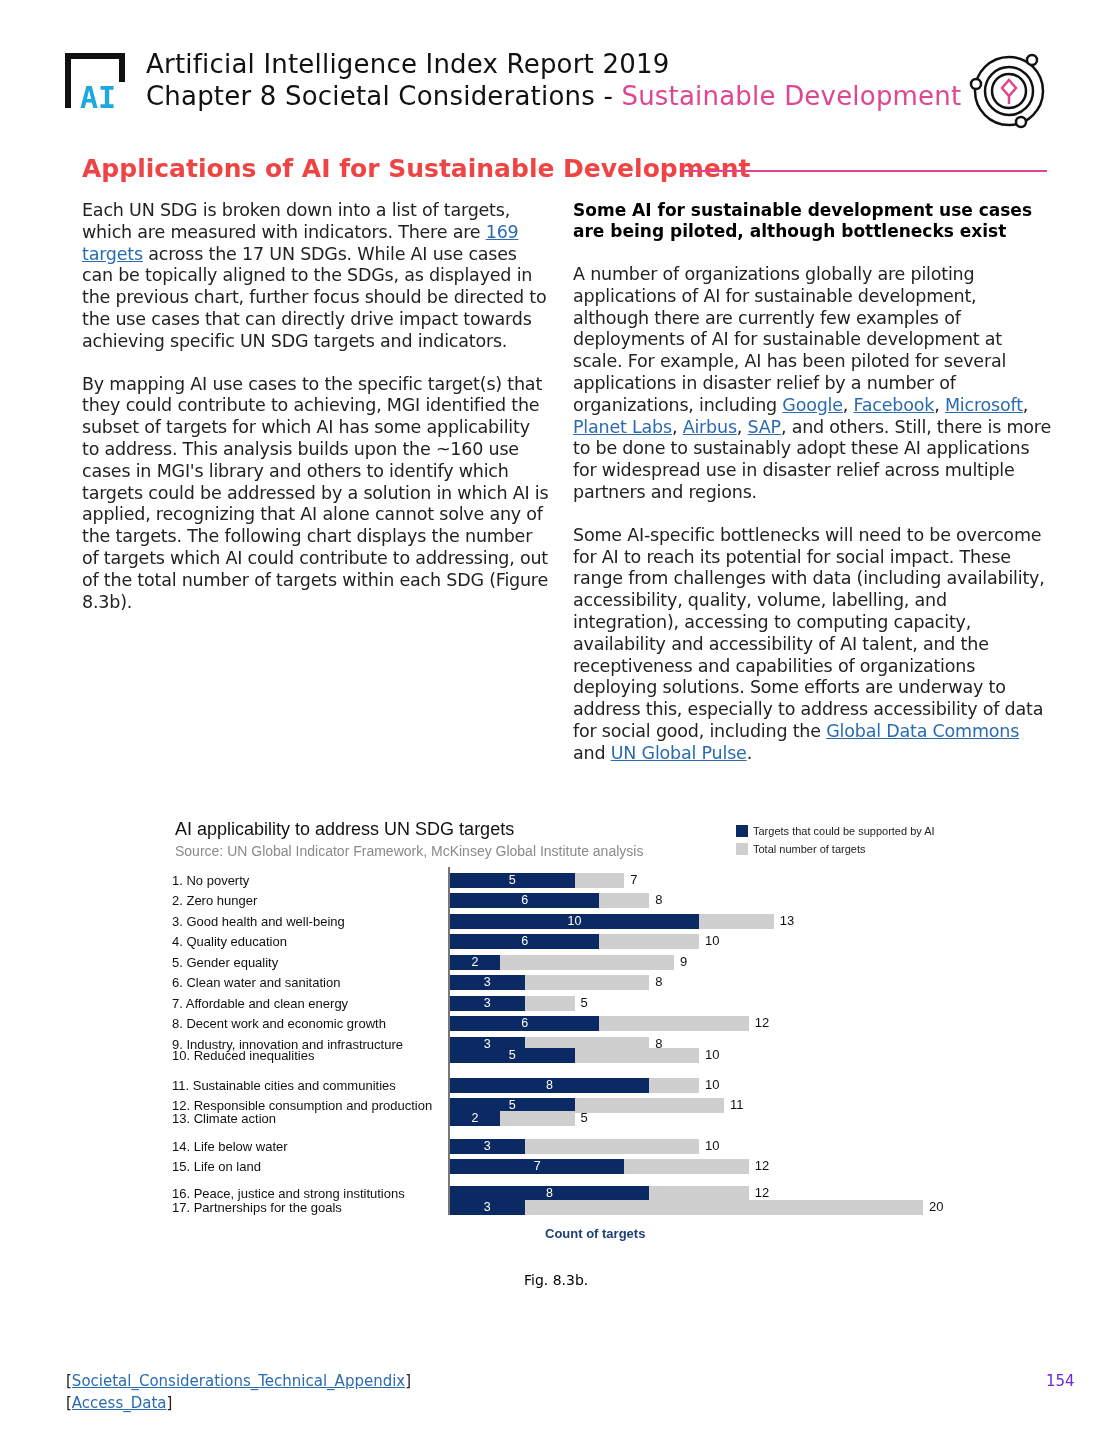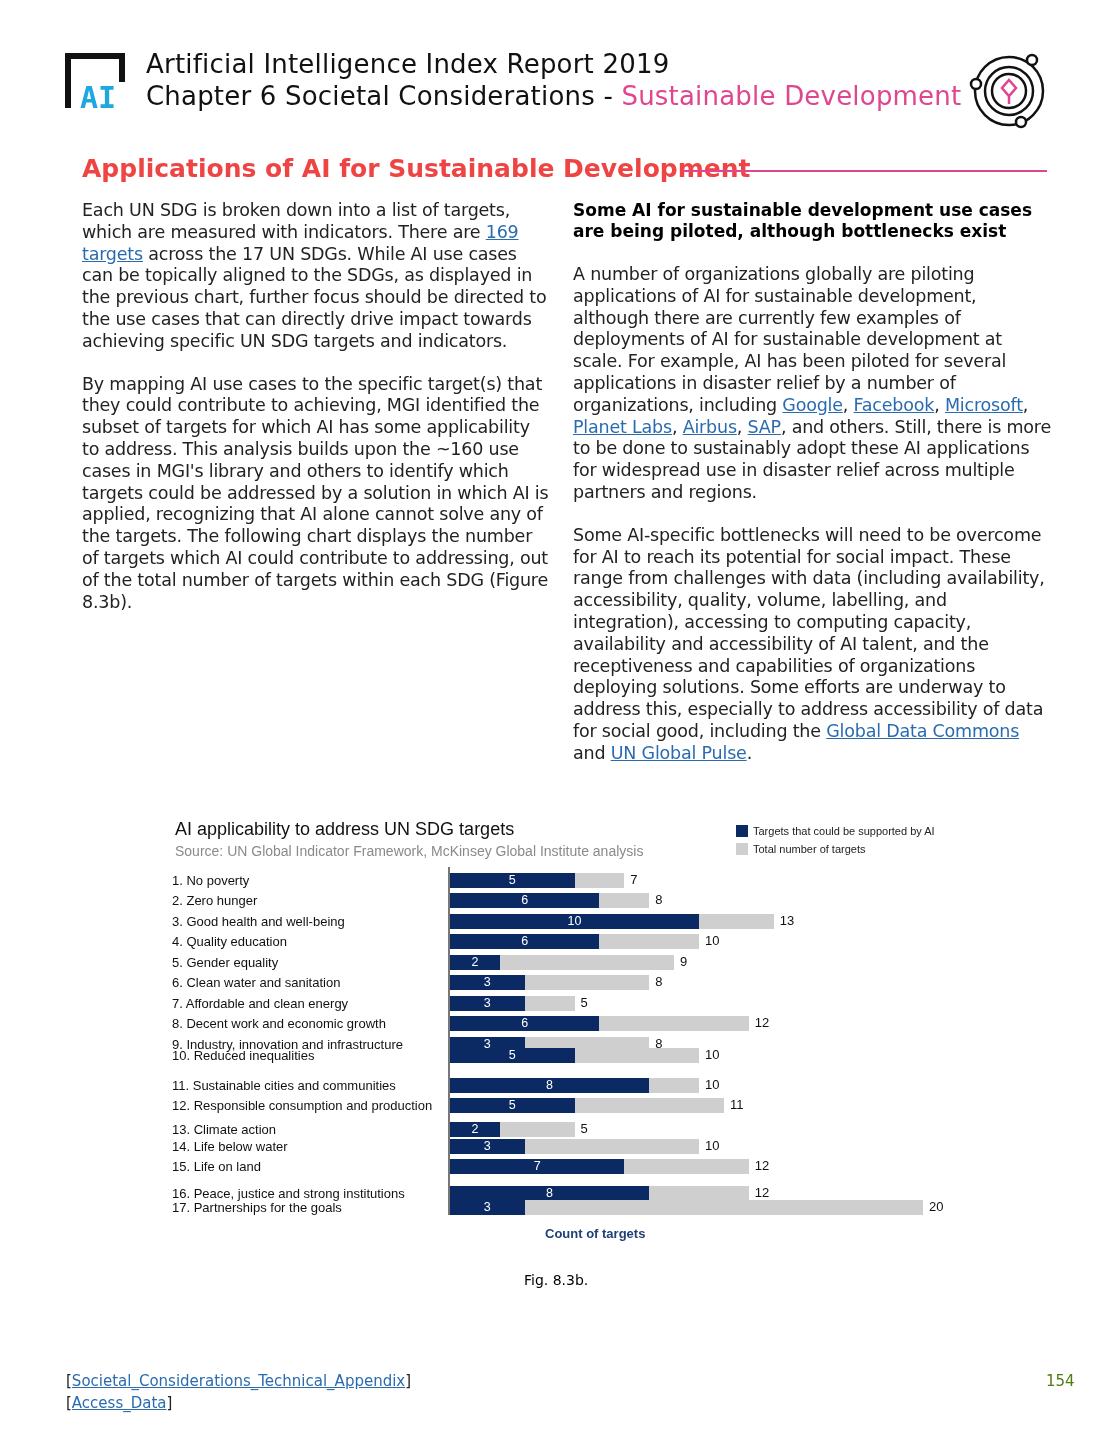--- a/index.html
+++ b/index.html
@@ -25,33 +25,33 @@
   .legend .sw{width:12px;height:12px;margin-right:5px;}
   .axis{position:absolute;left:288px;top:52px;width:2px;height:348px;background:#777;}
   .row{position:absolute;left:0;height:20px;width:800px;}
   .row .lab{position:absolute;left:12px;top:2px;font-size:13px;color:#111;white-space:nowrap;}
   .row .tot{position:absolute;left:290px;top:2px;height:15px;background:#cfcfcf;}
   .row .ai{position:absolute;left:290px;top:2px;height:15px;background:#0b2a63;color:#fff;font-size:12.5px;text-align:center;line-height:15px;}
   .row .tv{position:absolute;top:1px;font-size:13px;color:#111;}
   .xlabel{position:absolute;left:385px;top:411px;font-size:13px;font-weight:bold;color:#1f3f77;}
   .caption{position:absolute;left:524px;top:1272px;font-size:14px;color:#000000;}
   .footer{position:absolute;left:66px;top:1370px;font-size:15px;line-height:22px;color:#222;}
-  .pagenum{position:absolute;left:1046px;top:1372px;font-size:15px;color:#4d7c0f;}
+  .pagenum{position:absolute;left:1046px;top:1372px;font-size:15px;color:#6d28d9;}
 </style>
 </head>
 <body>
 
 <div class="header">
   <svg class="logo" viewBox="0 0 64 58">
     <path d="M4 56 V4 H58 V30" fill="none" stroke="#111" stroke-width="6"></path>
     <text x="16" y="56" font-family="DejaVu Sans Mono, monospace" font-weight="bold" font-size="30" fill="#1ea7e0">AI</text>
   </svg>
   <div class="htitle">
     <div>Artificial Intelligence Index Report 2019</div>
-    <div><span>Chapter 6 Societal Considerations - </span><span class="pink">Sustainable Development</span></div>
+    <div><span>Chapter 8 Societal Considerations - </span><span class="pink">Sustainable Development</span></div>
   </div>
 </div>
 
 <svg class="hicon" viewBox="0 0 82 82">
   <circle cx="41" cy="41" r="34" fill="none" stroke="#111" stroke-width="2.5"></circle>
   <circle cx="41" cy="41" r="24" fill="none" stroke="#111" stroke-width="2.5"></circle>
   <circle cx="41" cy="41" r="17" fill="none" stroke="#111" stroke-width="2.5"></circle>
   <circle cx="64" cy="10" r="5" fill="#fff" stroke="#111" stroke-width="2.5"></circle>
   <circle cx="8" cy="34" r="5" fill="#fff" stroke="#111" stroke-width="2.5"></circle>
   <circle cx="53" cy="72" r="5" fill="#fff" stroke="#111" stroke-width="2.5"></circle>
@@ -153,21 +153,21 @@
         <span class="tot" style="width: 249px;"></span>
         <span class="ai" style="width: 199.2px;">8</span>
         <span class="tv" style="left: 545px;">10</span>
       </div>
       <div class="row" style="top: 280.95px;">
         <span class="lab">12. Responsible consumption and production</span>
         <span class="tot" style="width: 273.9px;"></span>
         <span class="ai" style="width: 124.5px;">5</span>
         <span class="tv" style="left: 569.9px;">11</span>
       </div>
-      <div class="row" style="top: 305px;">
+      <div class="row" style="top: 294px;">
         <span class="lab">13. Climate action</span>
         <span class="tot" style="width: 124.5px;"></span>
         <span class="ai" style="width: 49.8px;">2</span>
         <span class="tv" style="left: 420.5px;">5</span>
       </div>
       <div class="row" style="top: 321.85px;">
         <span class="lab">14. Life below water</span>
         <span class="tot" style="width: 249px;"></span>
         <span class="ai" style="width: 74.7px;">3</span>
         <span class="tv" style="left: 545px;">10</span>

